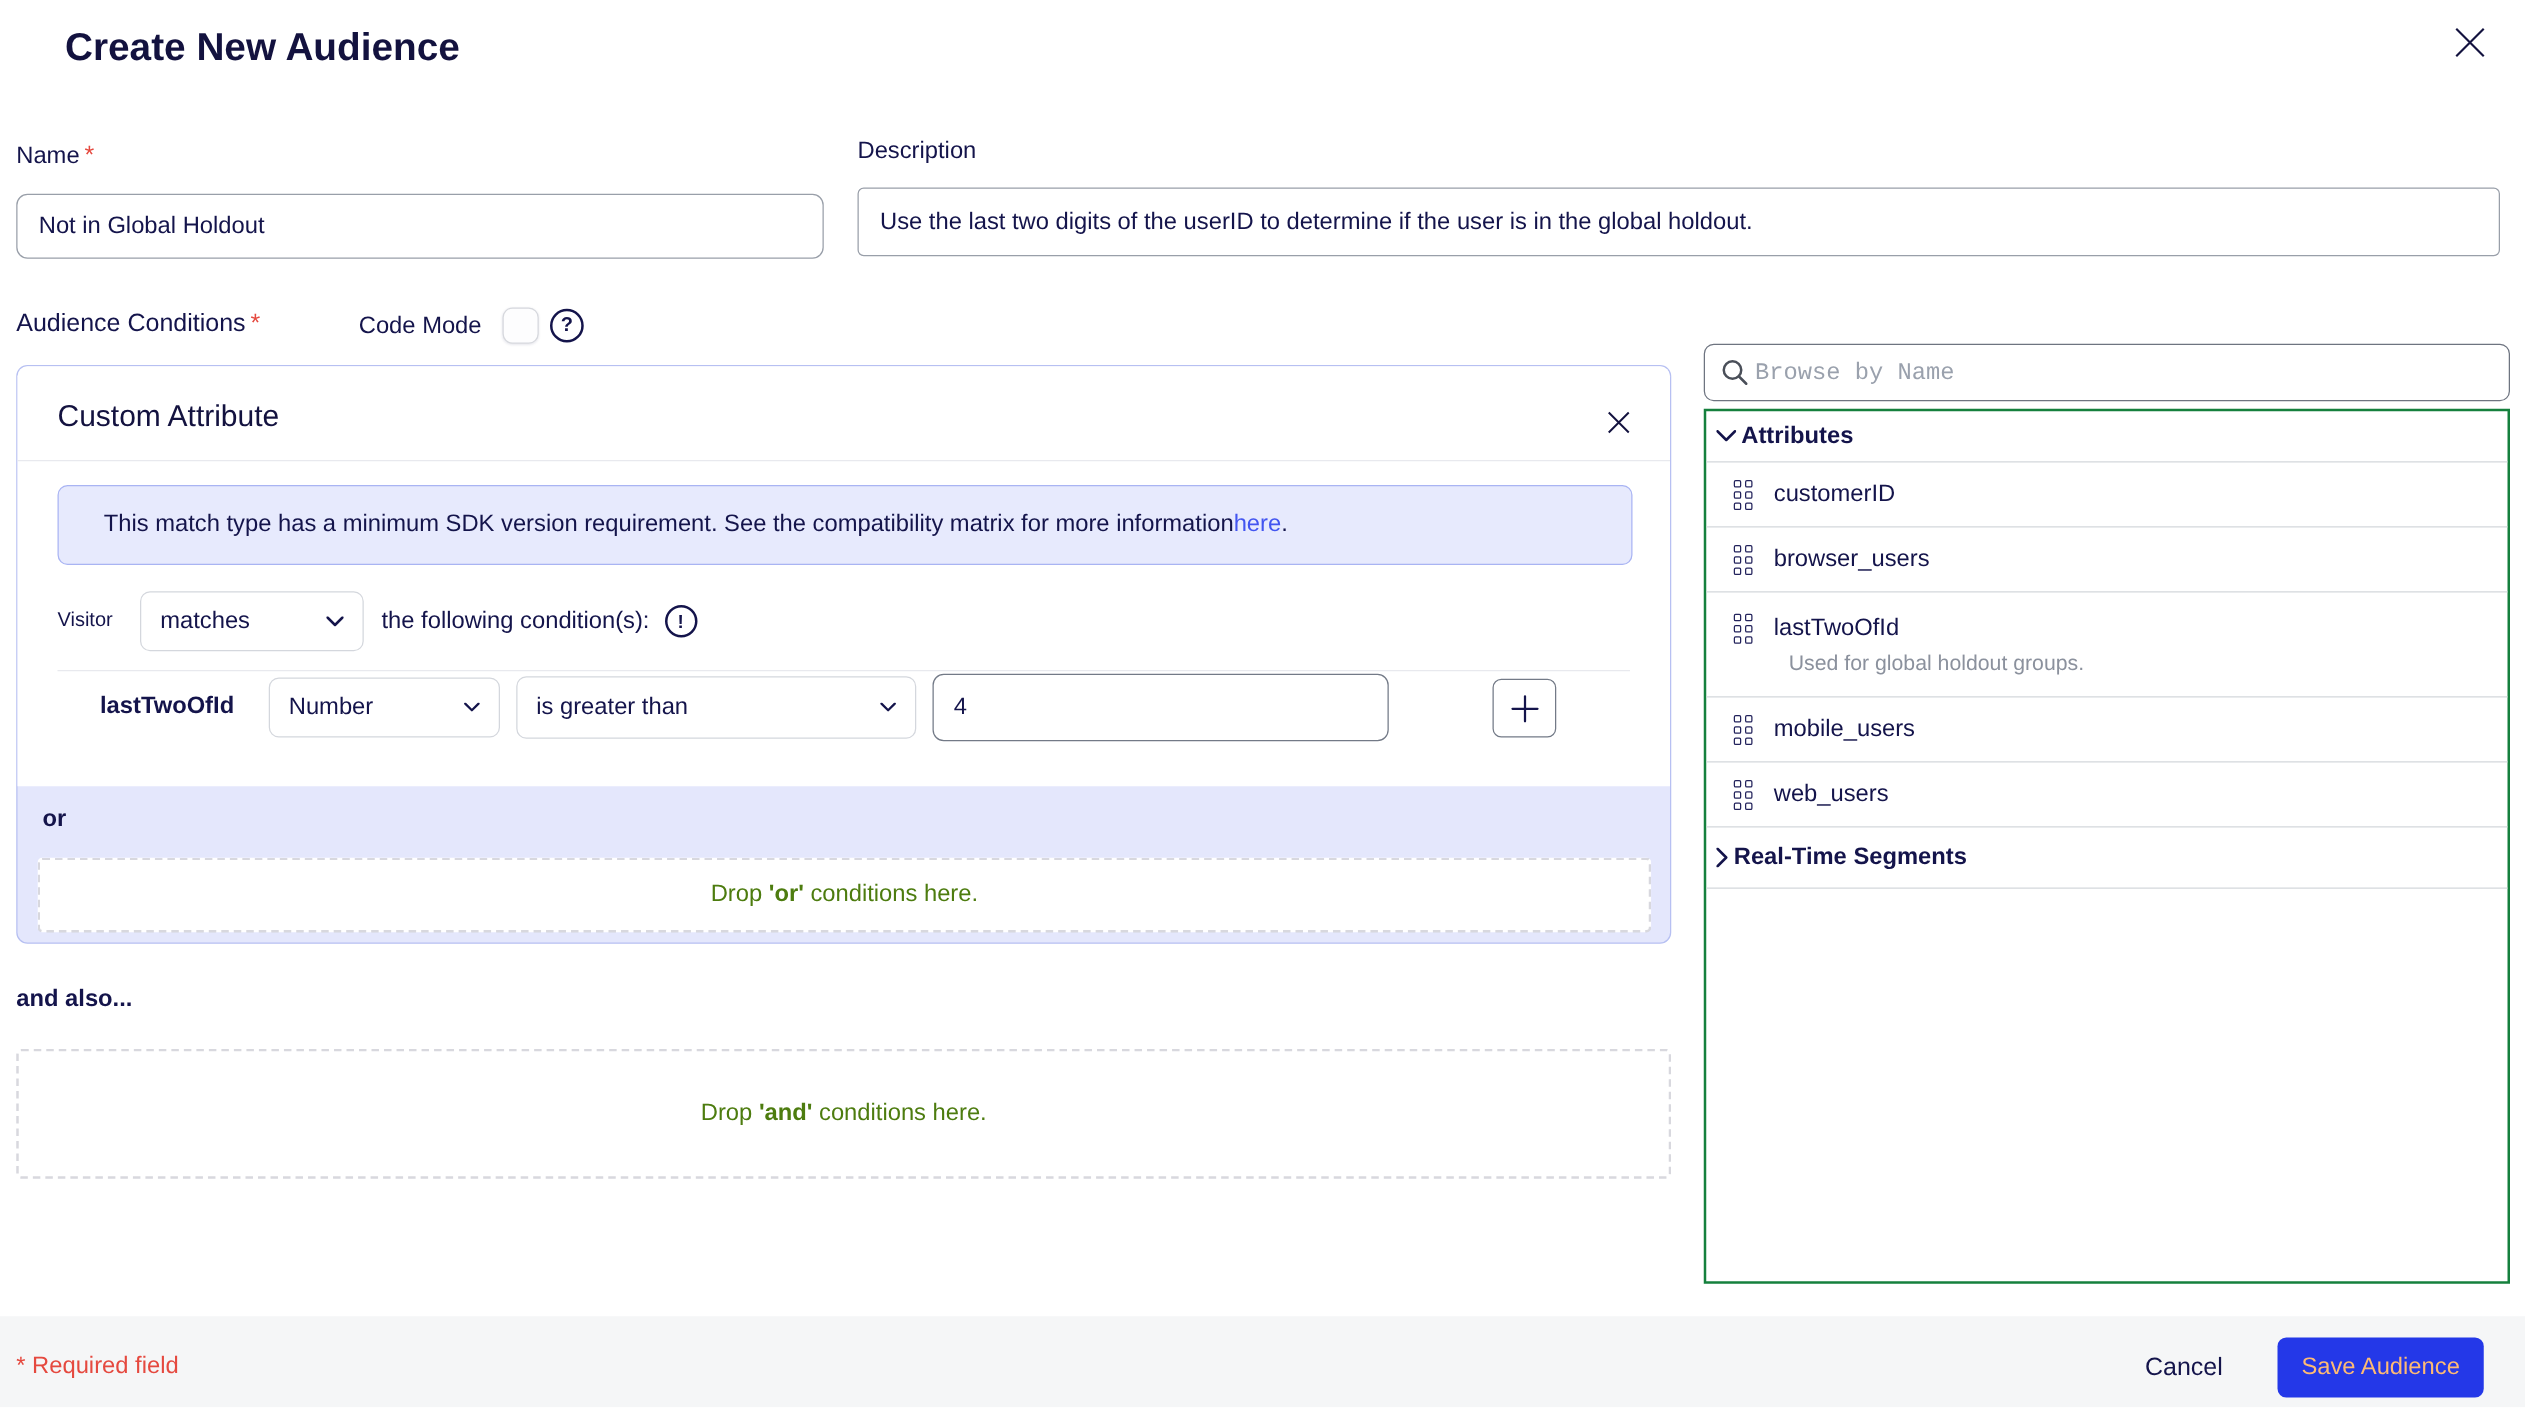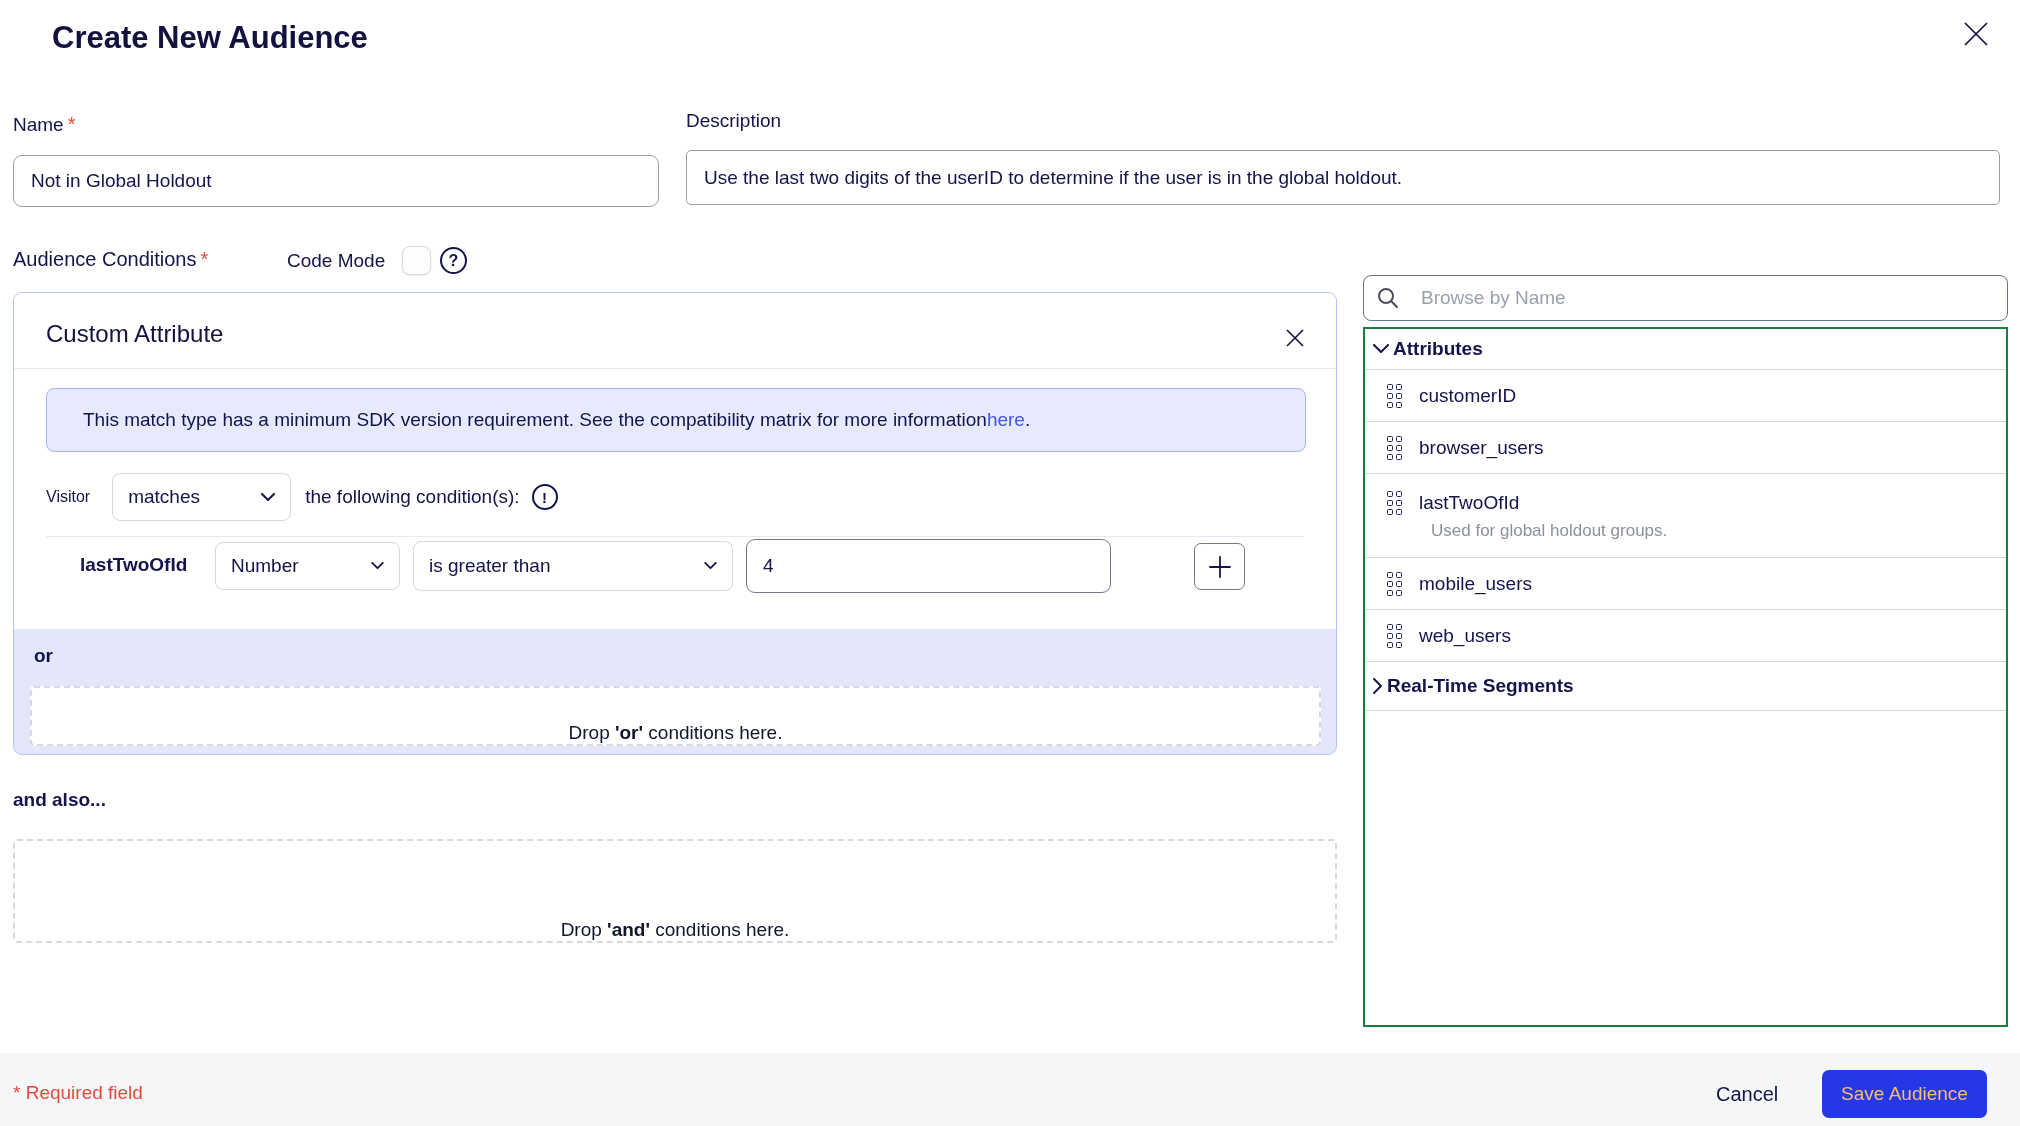--- a/index.html
+++ b/index.html
@@ -44,30 +44,30 @@
   .card-div2 { position:absolute; left:32px; right:32px; top:243px; height:1px; background:#e8e9ee; }
 
   .cond-row { position:absolute; left:0; top:246px; height:56px; width:100%; }
   .attr-name { position:absolute; left:66px; top:15px; font-size:19px; font-weight:700; }
   .sel-type { position:absolute; left:201px; top:3px; width:185px; }
   .sel-op { position:absolute; left:399px; top:2px; width:320px; height:50px; }
   .value-input { position:absolute; left:732px; top:0; width:365px; height:54px; border:1px solid #737a87; border-radius:9px; font-size:19px; font-family:"Liberation Sans", sans-serif; color:#14144b; padding:0 16px; outline:none; }
   .plus-btn { position:absolute; left:1180px; top:4px; width:51px; height:47px; border:1px solid #737a87; border-radius:7px; background:#fff; cursor:pointer; display:flex; align-items:center; justify-content:center; }
 
   .or-label { position:absolute; left:20px; top:352px; font-size:19px; font-weight:600; }
-  .dropzone { border:2px dashed #d8d8de; border-radius:4px; background:#fff; display:flex; align-items:flex-end; justify-content:center; font-size:19px; color:#0f172a; }
+  .dropzone { border:2px dashed #d8d8de; border-radius:4px; background:#fff; display:flex; align-items:center; justify-content:center; font-size:19px; color:#4d7c0f; }
   .or-dropzone { position:absolute; left:16px; right:15px; top:393px; height:60px; }
   .bold-word { font-weight:700; }
 
   .andalso-label { left:13px; top:789px; font-size:19px; font-weight:700; }
   .and-dropzone { left:13px; top:839px; width:1324px; height:104px; }
 
   
   .search-box { left:1363px; top:275px; width:645px; height:46px; border:1.5px solid #6e7480; border-radius:8px; background:#fff; display:flex; align-items:center; padding:0 13px; }
-  .search-input { border:none; outline:none; flex:1; font-size:19px; font-family:Liberation Sans, sans-serif; color:#14144b; margin-left:22px; background:transparent; }
+  .search-input { border:none; outline:none; flex:1; font-size:19px; font-family:Liberation Mono, monospace; color:#14144b; margin-left:5px; background:transparent; }
   .search-input::placeholder { color:#9aa1ad; }
 
   .side-panel { left:1363px; top:327px; width:645px; height:700px; border:2px solid #15803d; background:#fff; display:flex; flex-direction:column; }
   .group-header { height:41px; display:flex; align-items:center; padding-left:8px; border-bottom:1px solid #d4d7dc; font-size:19px; font-weight:700; cursor:pointer; }
   .group-header .glabel { margin-left:4px; }
   .attr-row { display:flex; align-items:center; padding-left:22px; border-bottom:1px solid #d4d7dc; height:52px; cursor:grab; }
   .attr-row.tall { height:84px; flex-direction:column; align-items:flex-start; justify-content:center; }
   .attr-row .row-top { display:flex; align-items:center; }
   .attr-row .item-name { margin-left:17px; font-size:19px; color:#14144b; }
   .item-desc { margin-left:44px; margin-top:6px; font-size:17px; color:#8b919d; }

